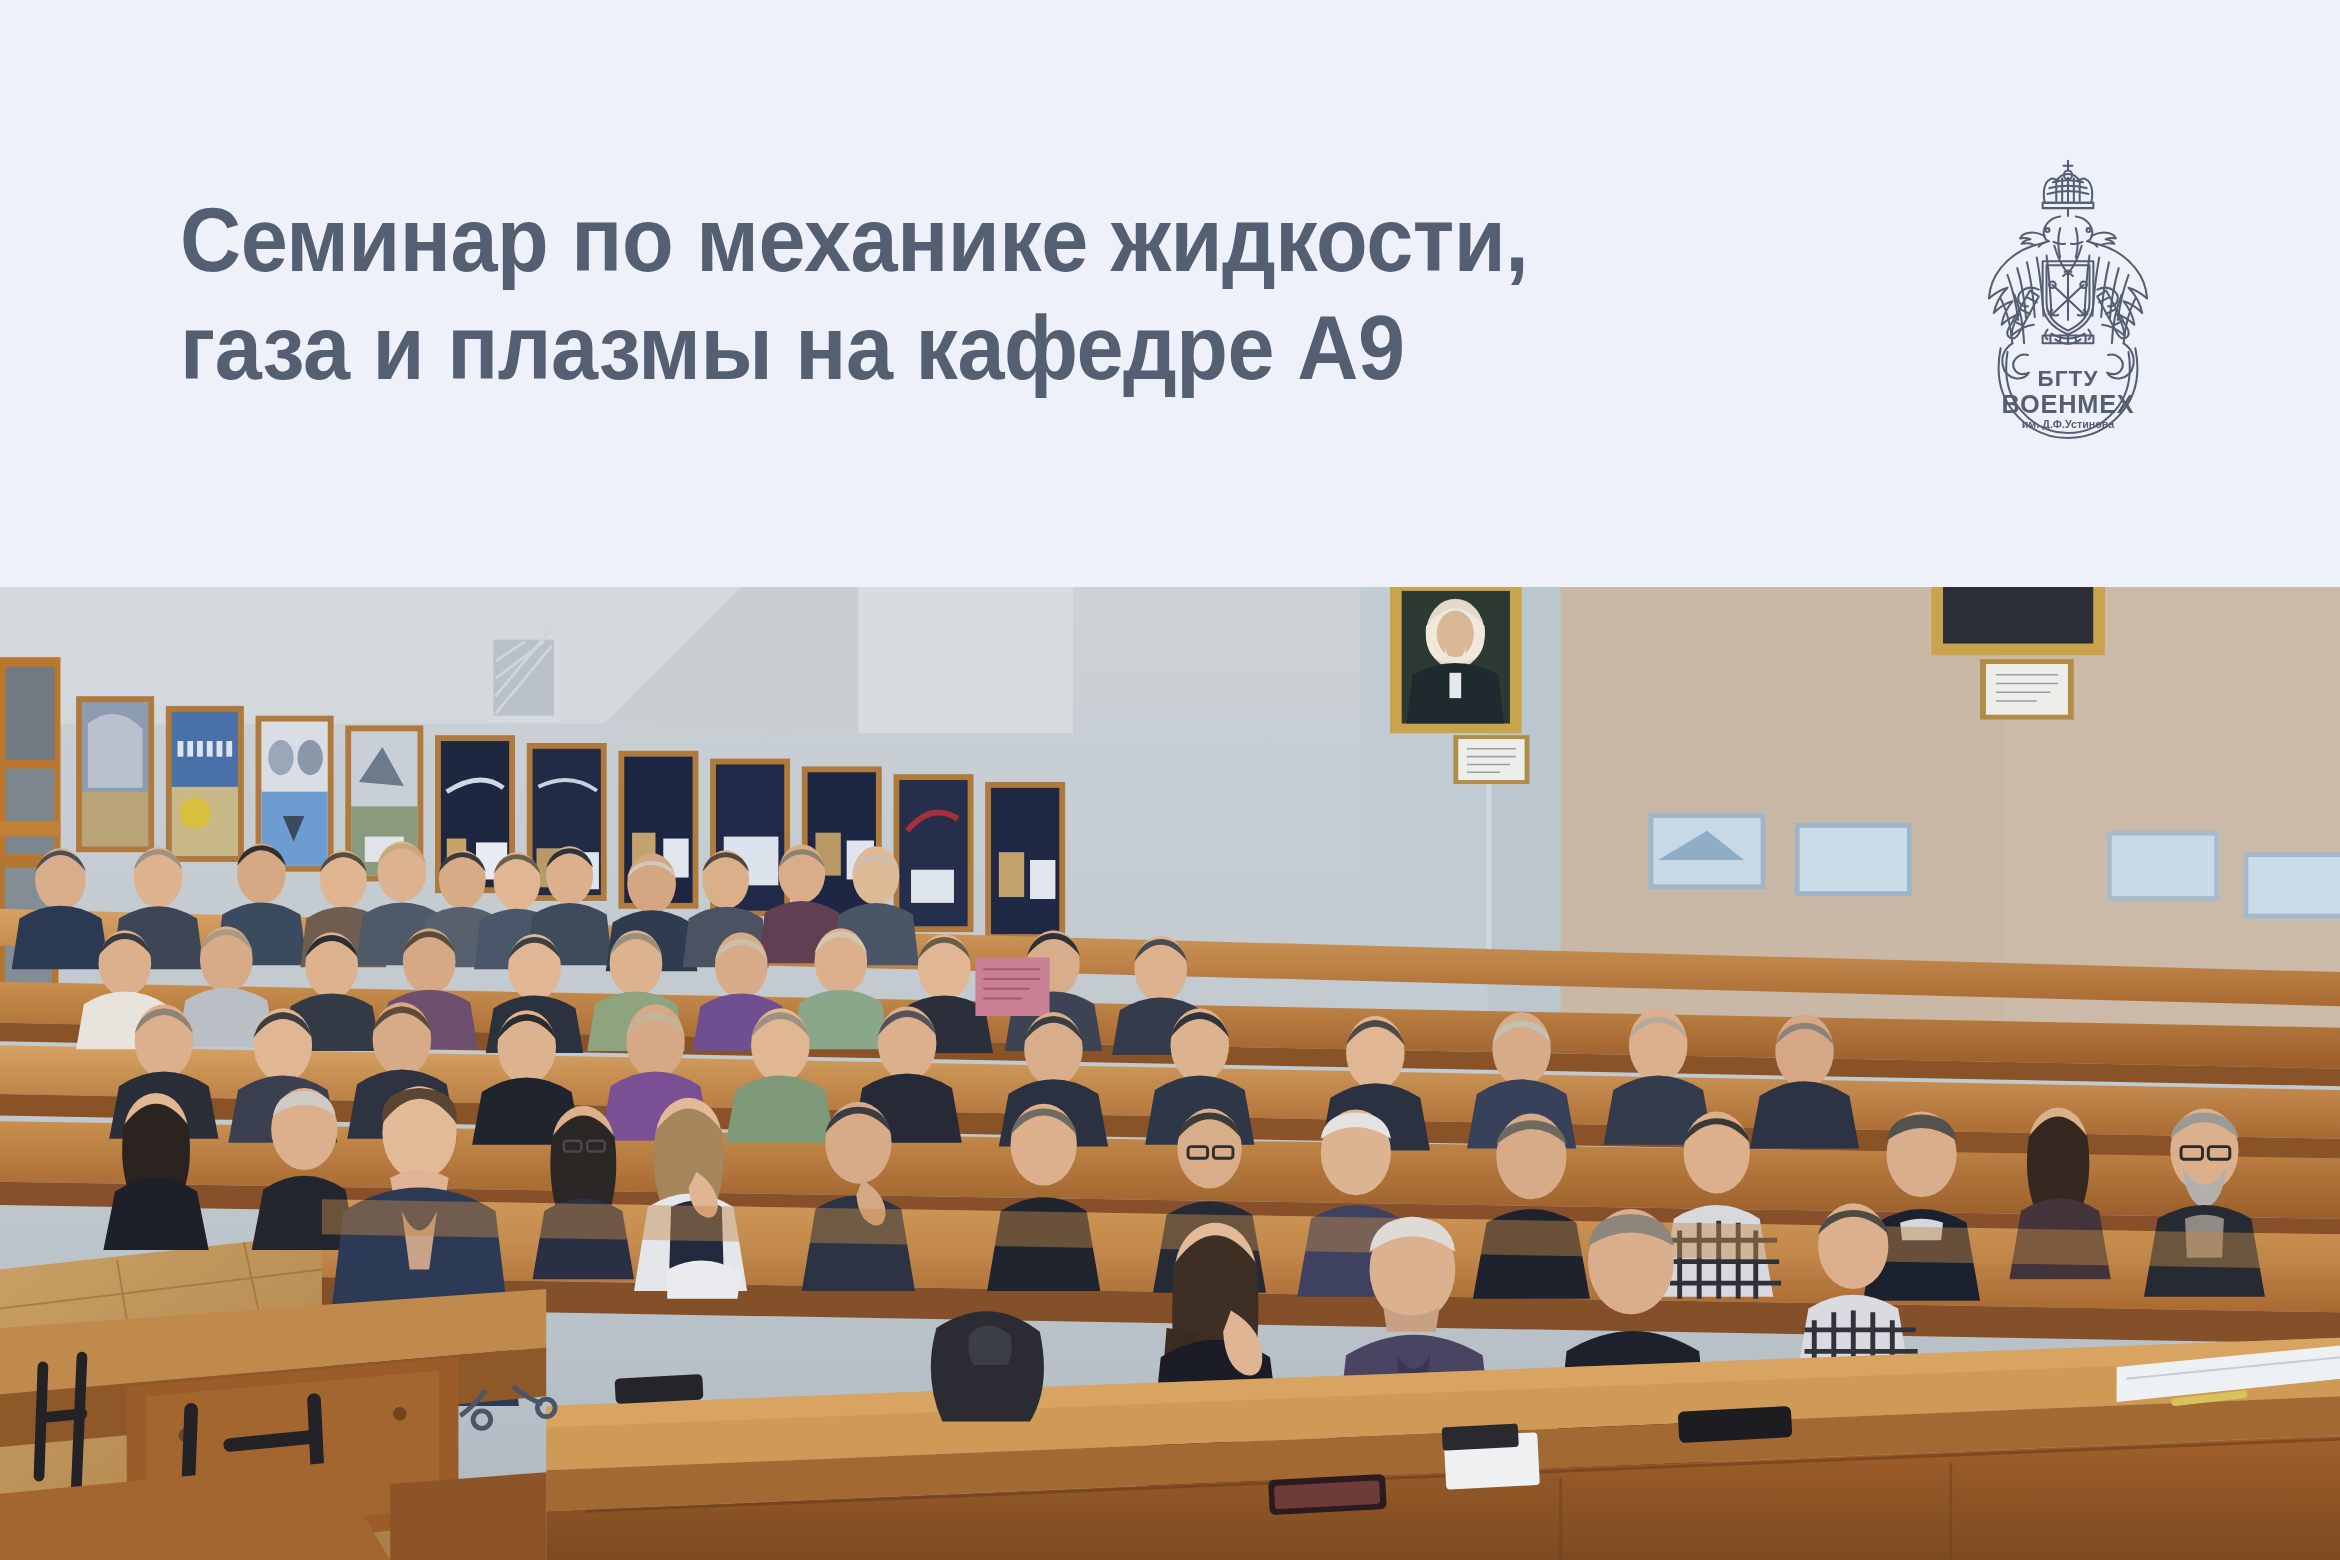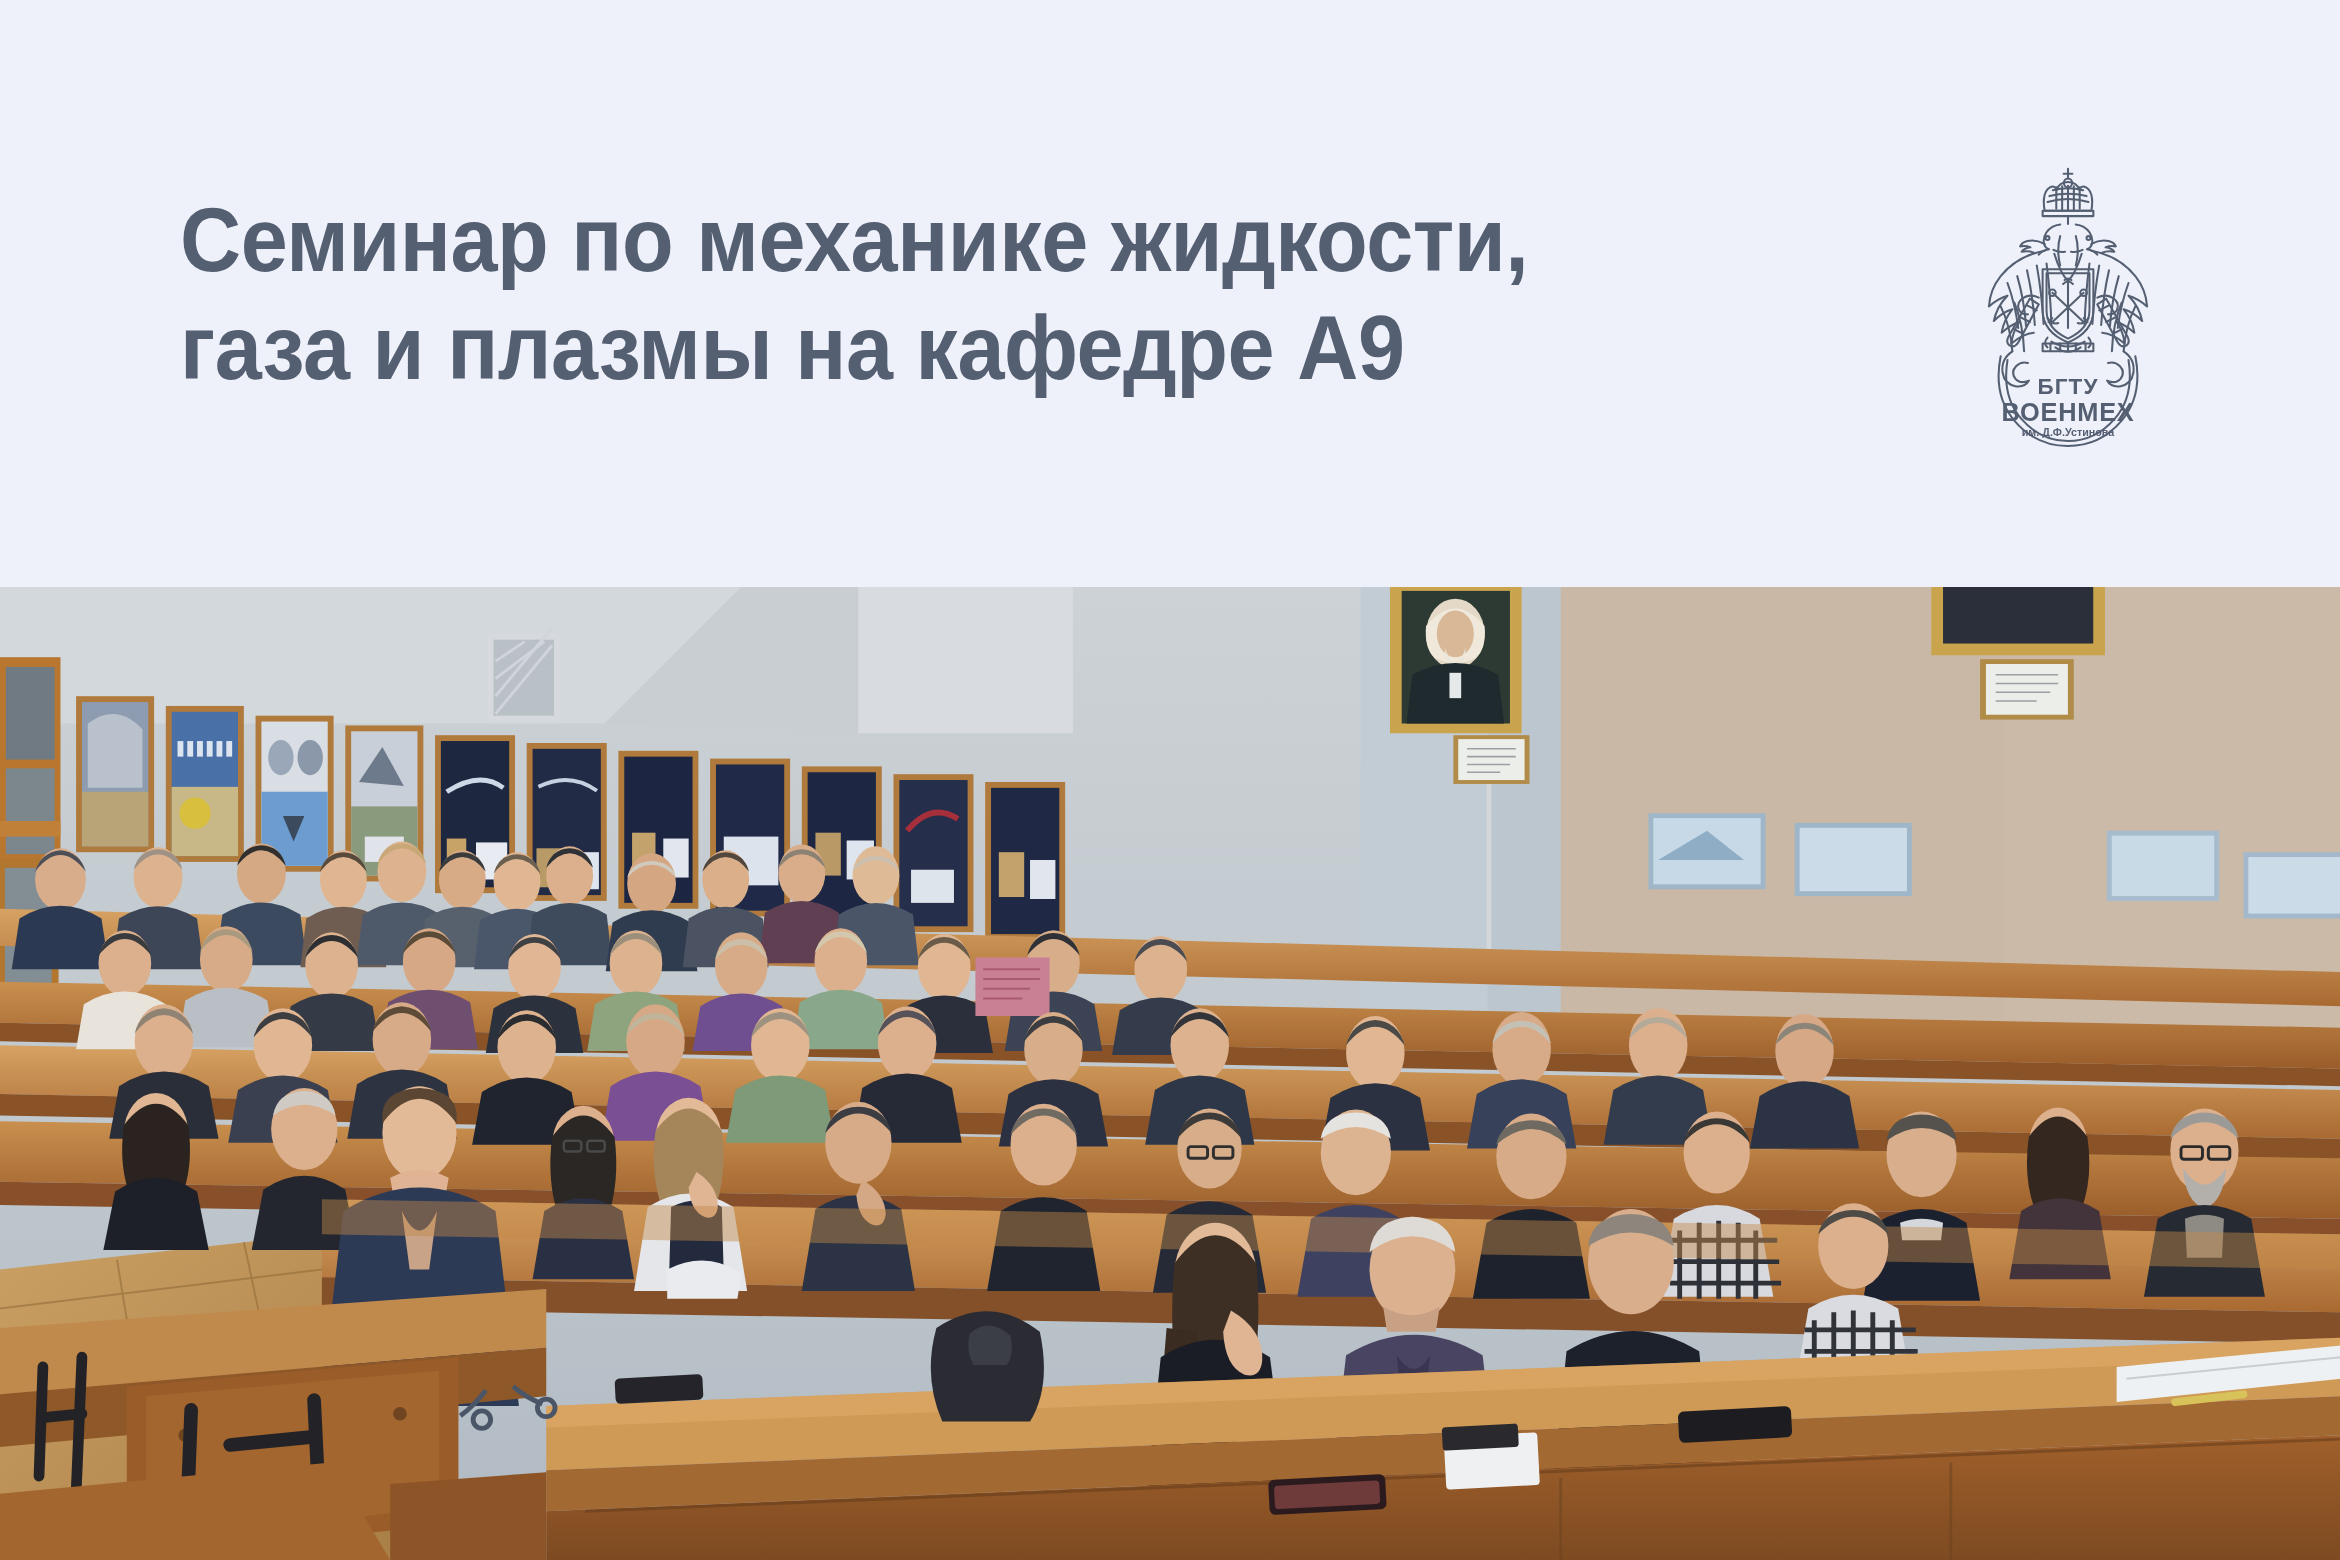--- a/index.html
+++ b/index.html
@@ -26,21 +26,21 @@
     line-height:108px;
     letter-spacing:-0.5px;
     color:#555f72;
     white-space:nowrap;
     transform:scaleX(0.93);
     transform-origin:left center;
   }
 
   
   .emblem {
-    position:absolute; left:1946px; top:156px; width:244px; height:293px;
+    position:absolute; left:1946px; top:148px; width:244px; height:293px;
   }
   .emblem svg { display:block; width:100%; height:100%; }
 
   
   .photo {
     position:absolute; left:0; top:587px; width:2341px; height:973px;
     overflow:hidden; background:#b9bfc0;
   }
   .photo svg { display:block; width:2341px; height:973px; }
 </style>

